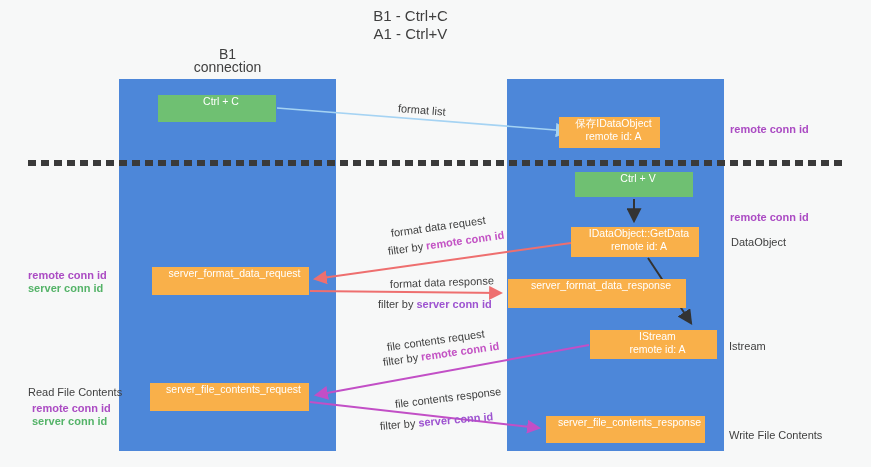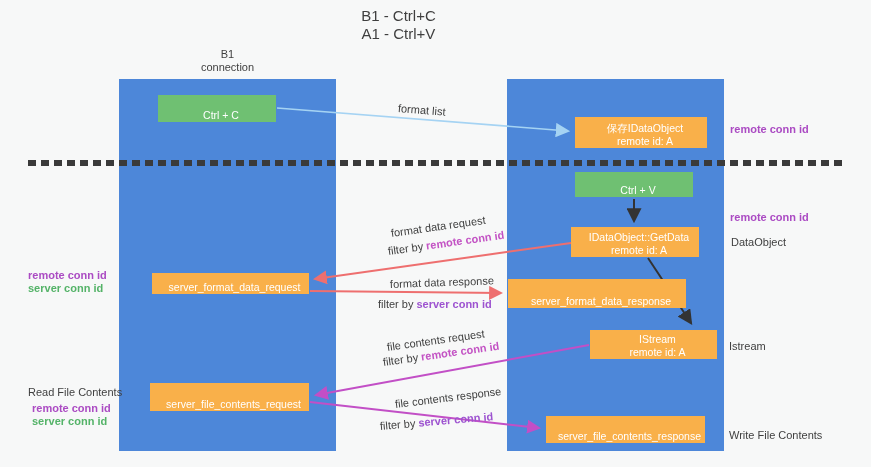--- a/index.html
+++ b/index.html
@@ -13,43 +13,44 @@
     background:#f7f8f8;
     overflow:hidden;
     font-family:"Liberation Sans", sans-serif;
   }
   .abs{position:absolute;}
   .title{
     left:0;top:7px;width:797px;
     text-align:center;
     font-size:15px;line-height:18px;
     color:#3f3f3f;
+    padding-left:12px;
   }
   .col-header{
     width:217px;top:48px;
     text-align:center;
-    font-size:11px;line-height:13px;
+    font-size:14px;line-height:13px;
     color:#3f3f3f;
   }
   .column{
     top:79px;width:217px;height:372px;
     background:#4d87d9;
     z-index:1;
   }
   .dashline{
     left:28px;top:160px;width:815px;height:6px;
     background:repeating-linear-gradient(90deg,#3a3a3a 0 8px,transparent 8px 13px);
     z-index:4;
   }
   .overlay{
     left:0;top:0;z-index:2;pointer-events:none;
   }
   .nodebox{
     z-index:3;
-    display:flex;align-items:flex-end;justify-content:center;
+    display:flex;align-items:flex-start;justify-content:center;
     text-align:center;
     color:#ffffff;
     font-size:10.5px;line-height:13px;
     box-sizing:border-box;
     padding-left:8px;
   }
   .green{background:#6fc072;}
   .orange{background:#f9b04a;}
   .sidelbl{
     z-index:3;
@@ -116,39 +117,39 @@
     <line x1="571" y1="243" x2="315" y2="279" stroke="#ee6f6f" stroke-width="2" marker-end="url(#ah-salmon)"></line>
     <line x1="310" y1="291" x2="501" y2="293" stroke="#ee6f6f" stroke-width="2" marker-end="url(#ah-salmon)"></line>
     <line x1="589" y1="345" x2="316" y2="395" stroke="#c24fc6" stroke-width="2" marker-end="url(#ah-magenta)"></line>
     <line x1="310" y1="402" x2="539" y2="428" stroke="#c24fc6" stroke-width="2" marker-end="url(#ah-magenta)"></line>
   </svg>
 
   <div class="abs nodebox green" style="left:158px;top:95px;width:118px;height:27px">
     <span>Ctrl + C</span>
   </div>
 
-  <div class="abs nodebox orange" style="left:575px;top:117px;width:132px;height:31px">
+  <div class="abs nodebox orange" style="left:559px;top:117px;width:101px;height:31px">
     <span>
       <span style="display:block">保存IDataObject</span>
       <span style="display:block">remote id: A</span>
     </span>
   </div>
 
   <div class="abs nodebox green" style="left:575px;top:172px;width:118px;height:25px">
     <span>Ctrl + V</span>
   </div>
 
   <div class="abs nodebox orange" style="left:571px;top:227px;width:128px;height:30px">
     <span>
       <span style="display:block">IDataObject::GetData</span>
       <span style="display:block">remote id: A</span>
     </span>
   </div>
 
-  <div class="abs nodebox orange" style="left:152px;top:273px;width:157px;height:21px">
+  <div class="abs nodebox orange" style="left:152px;top:267px;width:157px;height:28px">
     <span>server_format_data_request</span>
   </div>
 
   <div class="abs nodebox orange" style="left:508px;top:279px;width:178px;height:29px">
     <span>server_format_data_response</span>
   </div>
 
   <div class="abs nodebox orange" style="left:590px;top:330px;width:127px;height:29px">
     <span>
       <span style="display:block">IStream</span>

